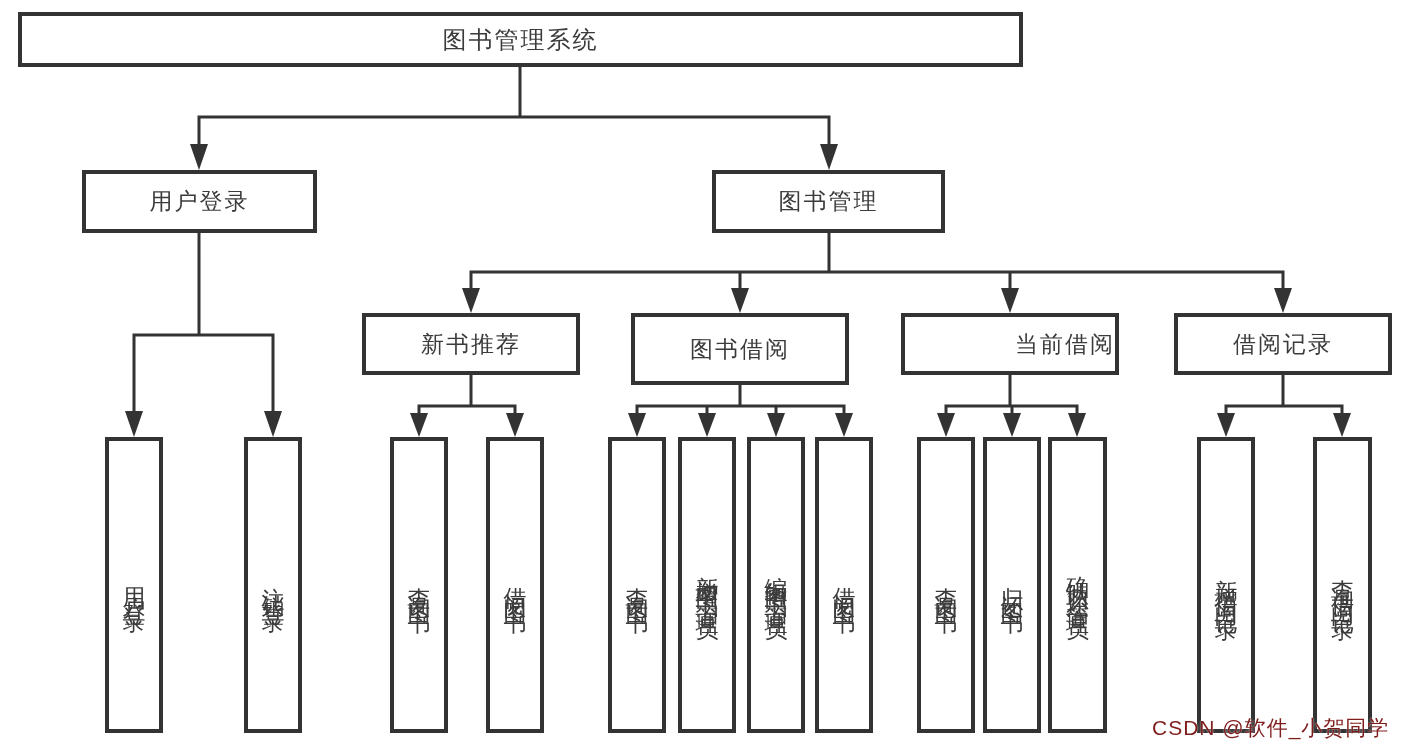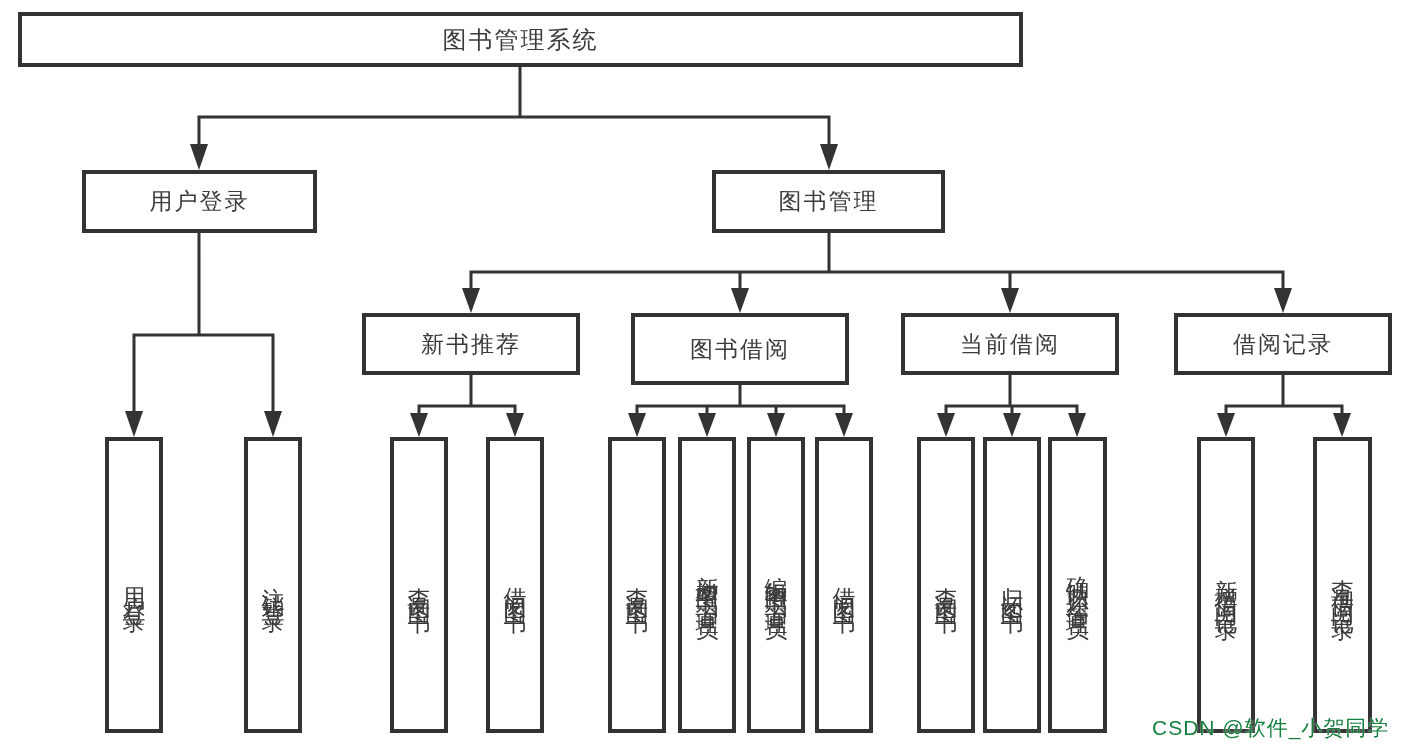--- a/index.html
+++ b/index.html
@@ -16,21 +16,21 @@
   }
   .root-label  { font-size:24px; letter-spacing:2px; }
   .hlabel      { font-size:23px; letter-spacing:2px; }
   .vlabel {
     writing-mode:vertical-rl; text-orientation:mixed;
     font-size:23px; letter-spacing:8px; line-height:1;
   }
   .watermark {
     position:absolute; left:1152px; top:714px; z-index:5;
     font-size:21px; letter-spacing:1px; white-space:nowrap;
-    color:#15803d; text-shadow:0 0 2px rgba(255,255,255,0.9);
+    color:#7f1d1d; text-shadow:0 0 2px rgba(255,255,255,0.9);
   }
 </style>
 </head>
 <body>
 
 <div class="canvas">
 
   <svg class="connectors" width="1405" height="747" viewBox="0 0 1405 747" aria-hidden="true">
     <g stroke="#333333" stroke-width="3" fill="none">
 
@@ -81,21 +81,21 @@
   <div class="box" style="left:712px; top:170px; width:233px; height:63px;">
     <span class="hlabel">图书管理</span>
   </div>
 
   <div class="box" style="left:362px; top:313px; width:218px; height:62px;">
     <span class="hlabel">新书推荐</span>
   </div>
   <div class="box" style="left:631px; top:313px; width:218px; height:72px;">
     <span class="hlabel">图书借阅</span>
   </div>
-  <div class="box" style="left:901px; top:313px; width:218px; height:62px;">
+  <div class="box" style="left:901px; top:313px; width:218px; height:62px;justify-content:flex-end;">
     <span class="hlabel">当前借阅</span>
   </div>
   <div class="box" style="left:1174px; top:313px; width:218px; height:62px;">
     <span class="hlabel">借阅记录</span>
   </div>
 
   <div class="box" style="left:105px; top:437px; width:58px; height:296px;">
     <span class="vlabel">用户登录</span>
   </div>
   <div class="box" style="left:244px; top:437px; width:58px; height:296px;">

